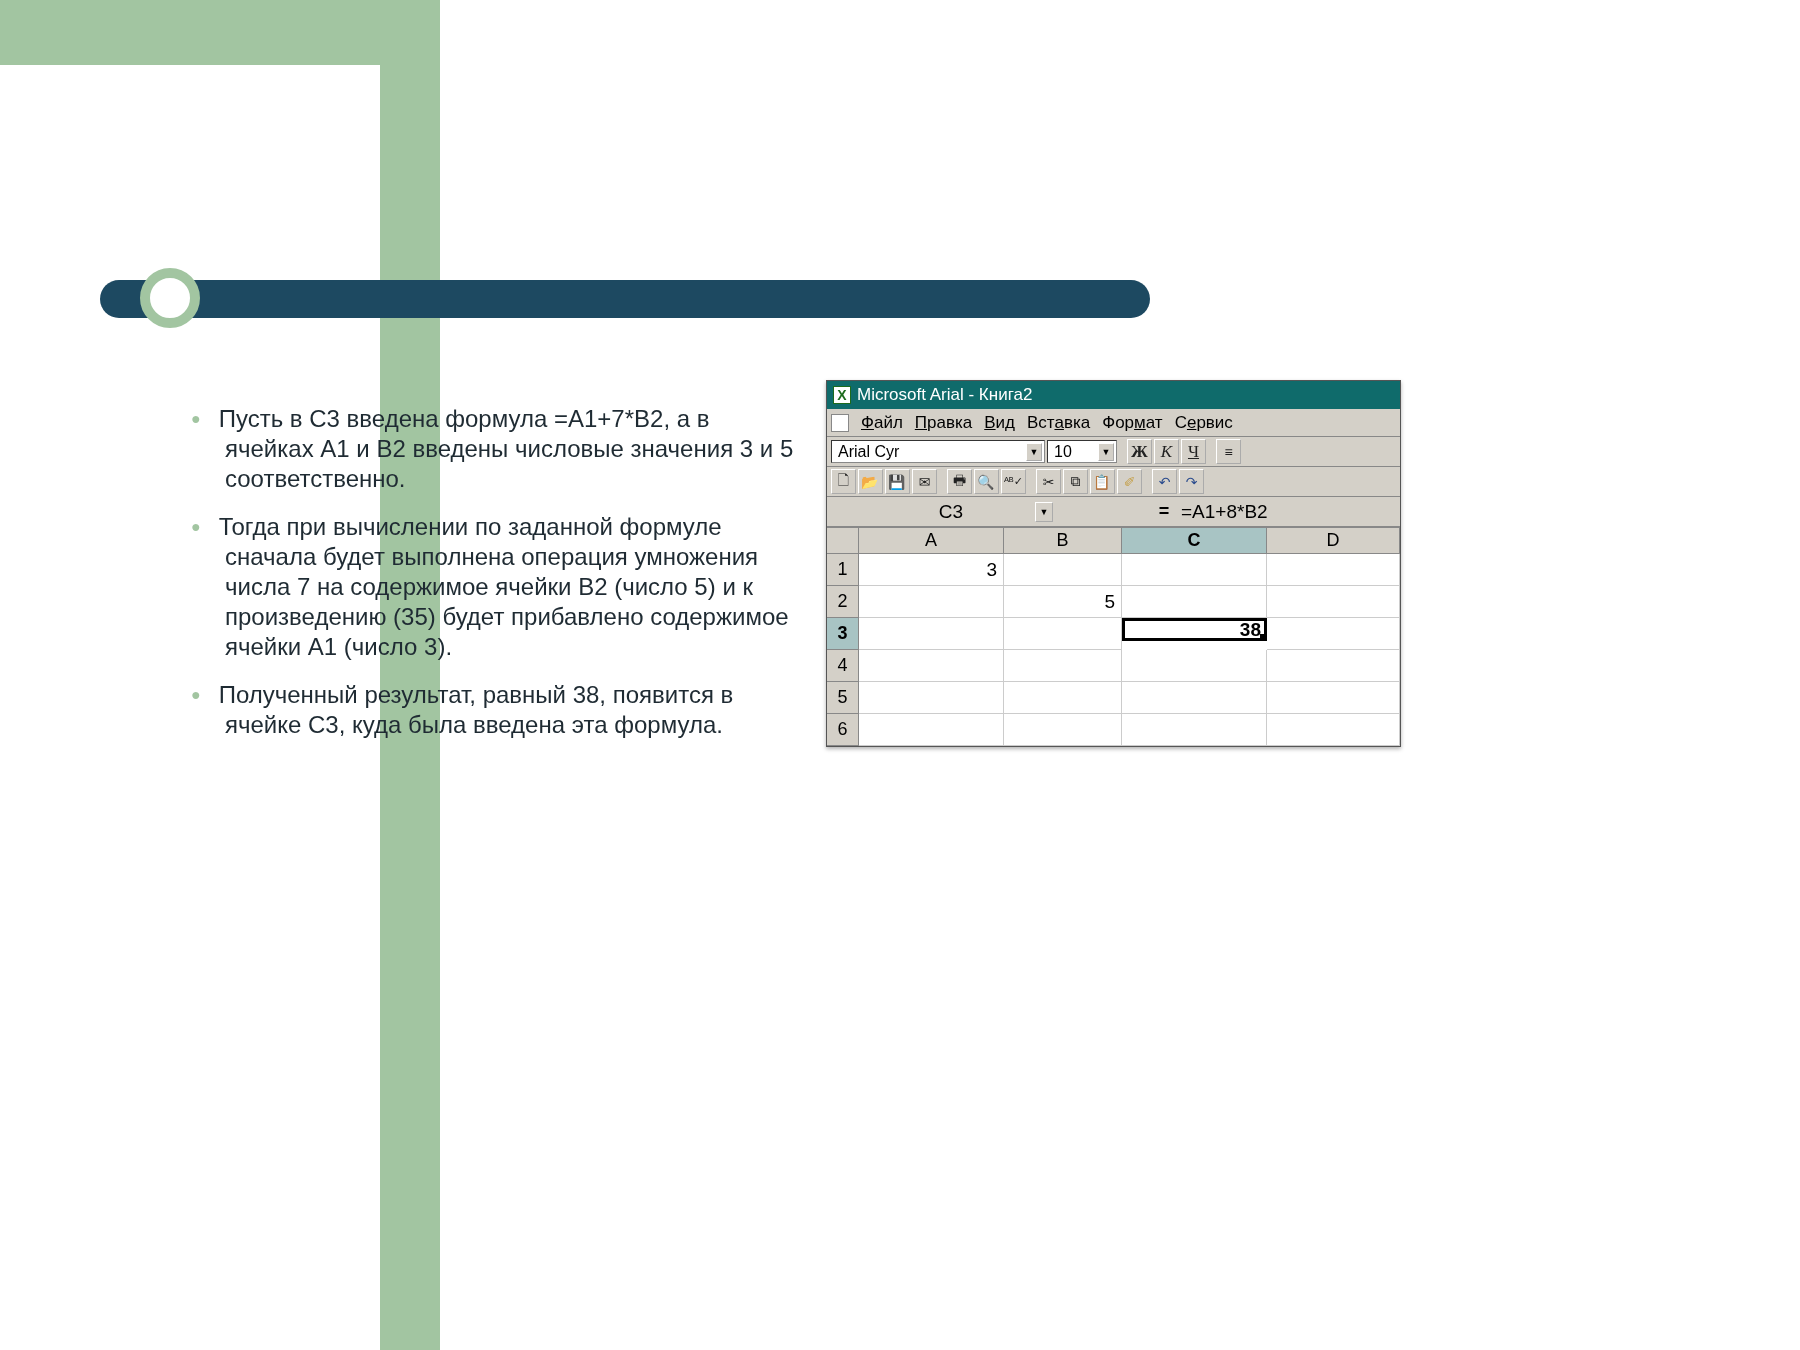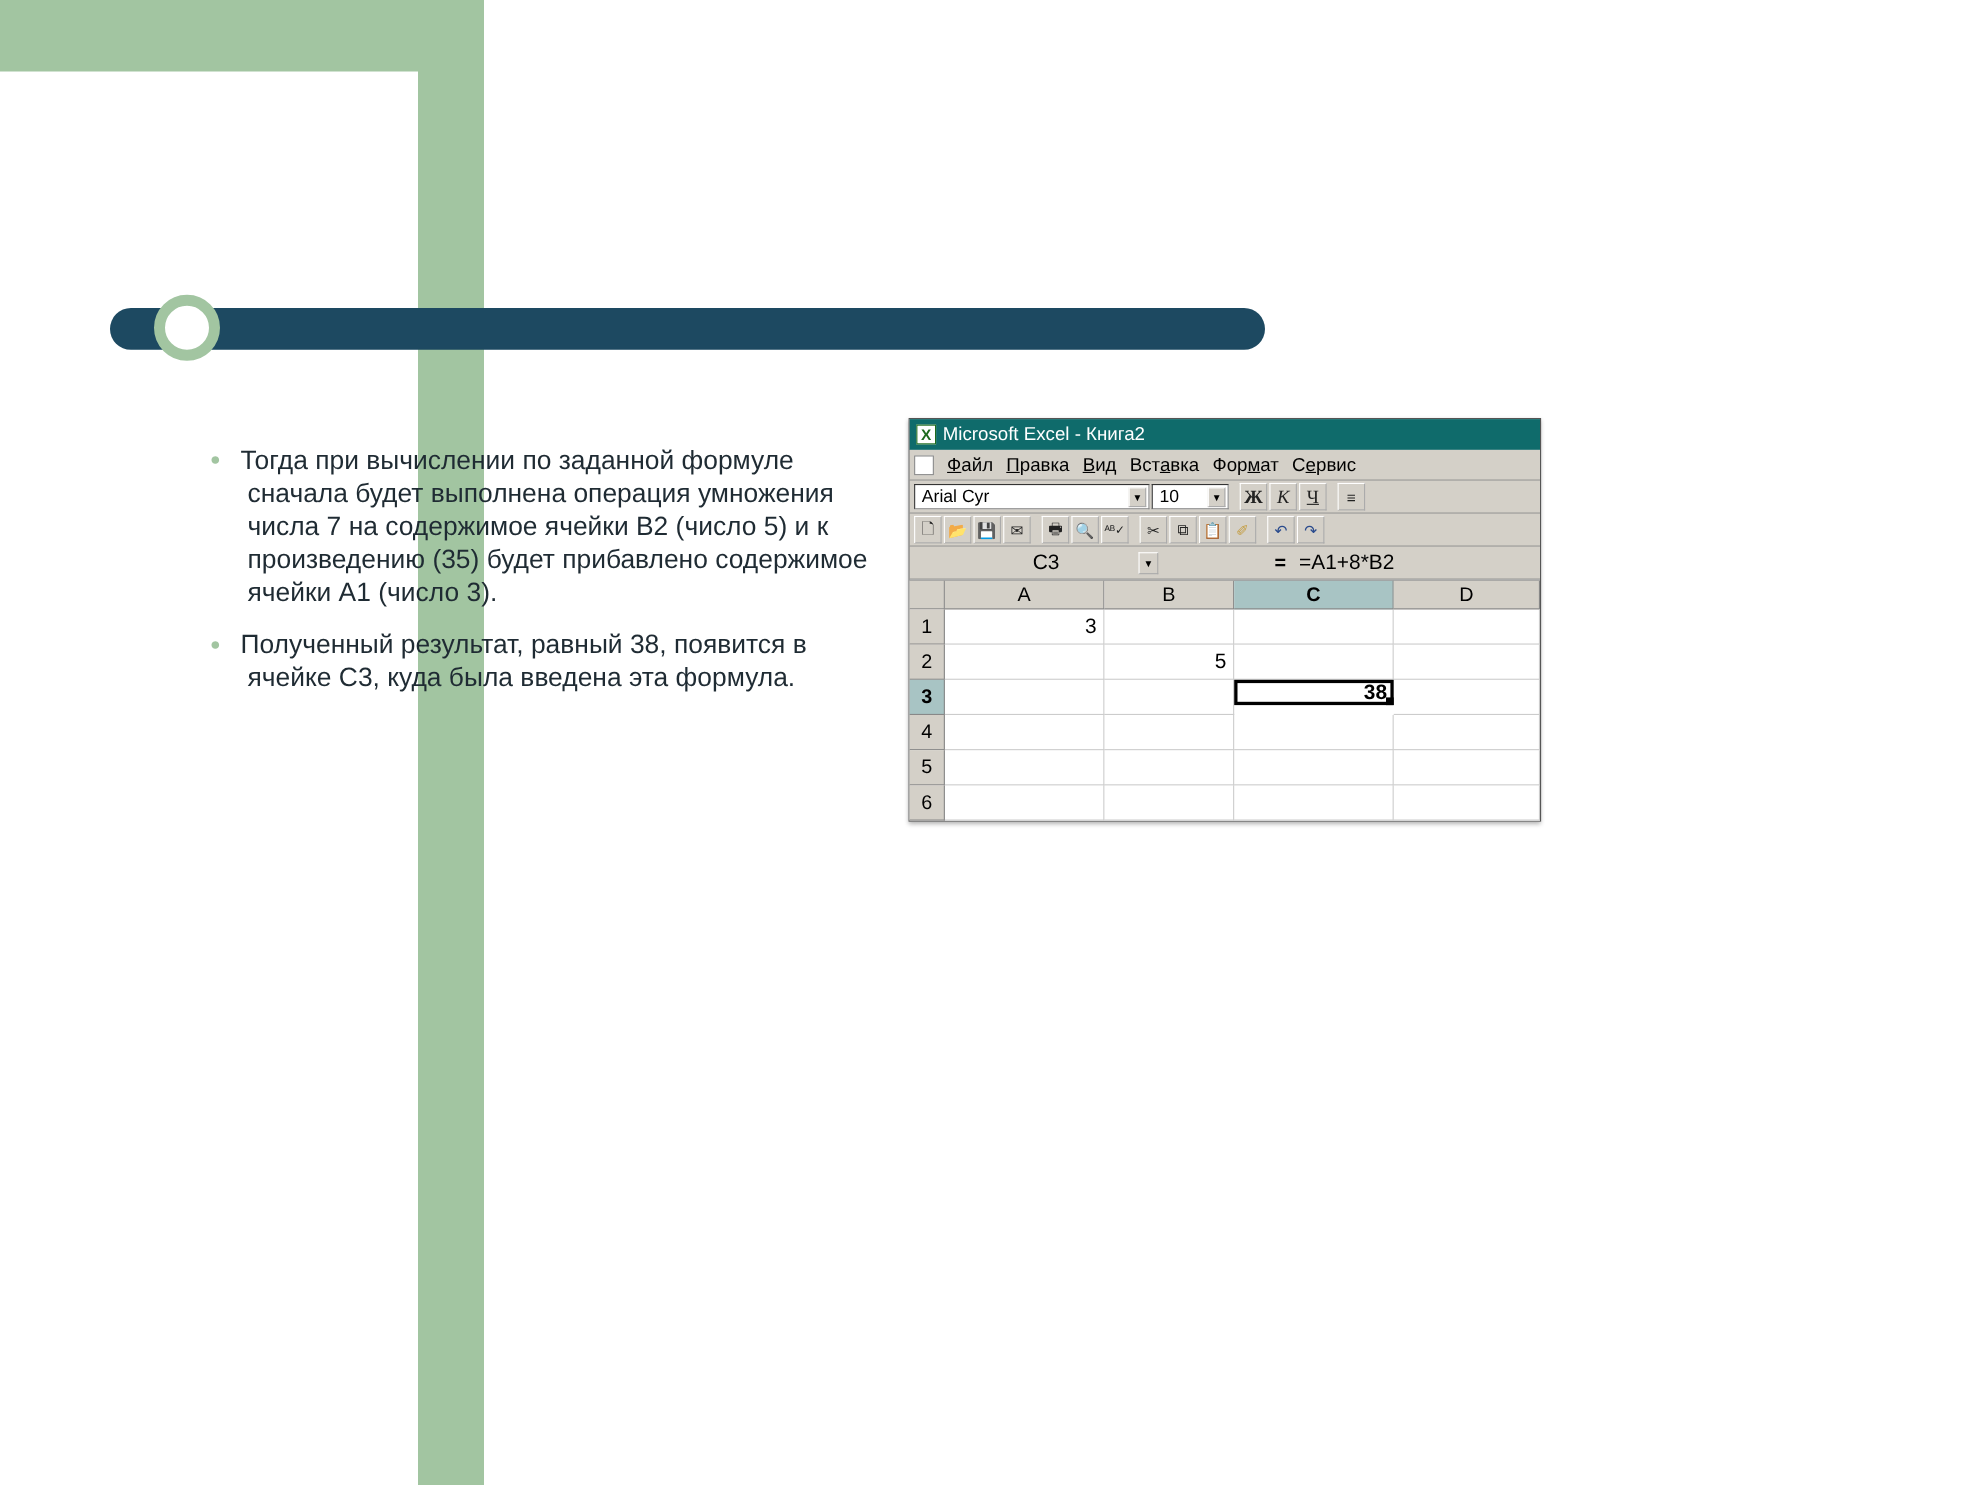--- a/index.html
+++ b/index.html
@@ -258,29 +258,30 @@
 <div class="green-block gb-side"></div>
 
 <div class="content">
 
   <div class="divider">
     <div class="ring"></div>
   </div>
 
   <div class="bullets">
     <ul>
+      <li>Пусть в С3 введена формула =А1+7*В2, а в ячейках А1 и В2 введены числовые значения 3 и 5 соответственно.</li>
       <li>Тогда при вычислении по заданной формуле сначала будет выполнена операция умножения числа 7 на содержимое ячейки В2 (число 5) и к произведению (35) будет прибавлено содержимое ячейки А1 (число 3).</li>
       <li>Полученный результат, равный 38, появится в ячейке С3, куда была введена эта формула.</li>
     </ul>
   </div>
 
   <div class="excel">
     <div class="ex-titlebar">
       <div class="ex-x">X</div>
-      <span>Microsoft Excel - Книга2</span>
+      <span>Microsoft Arial - Книга2</span>
     </div>
     <div class="ex-menubar">
       <div class="doc-ic"></div>
       <span><u>Ф</u>айл</span>
       <span><u>П</u>равка</span>
       <span><u>В</u>ид</span>
       <span>Вст<u>а</u>вка</span>
       <span>Фор<u>м</u>ат</span>
       <span>С<u>е</u>рвис</span>
     </div>

